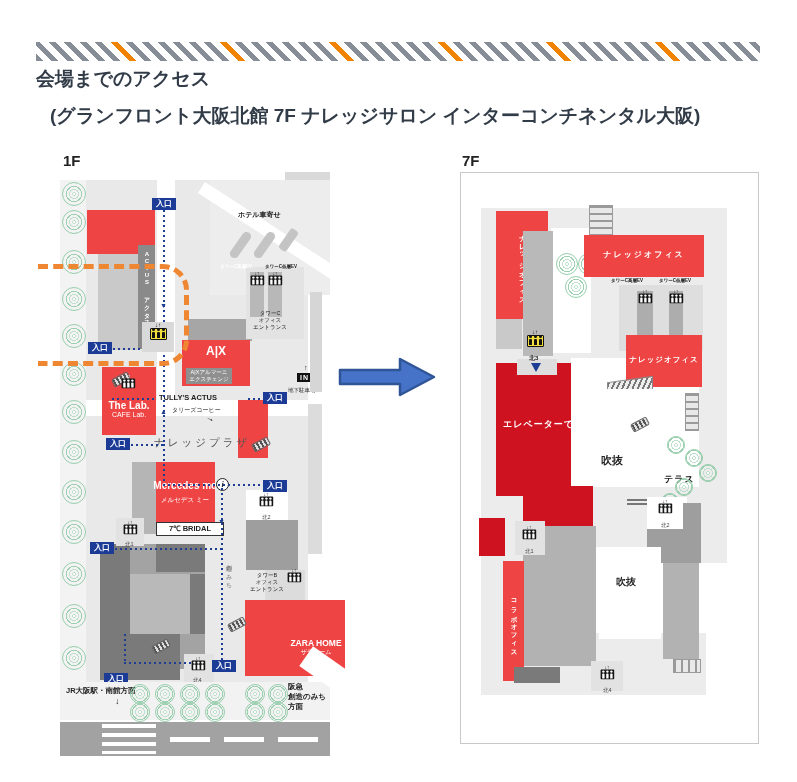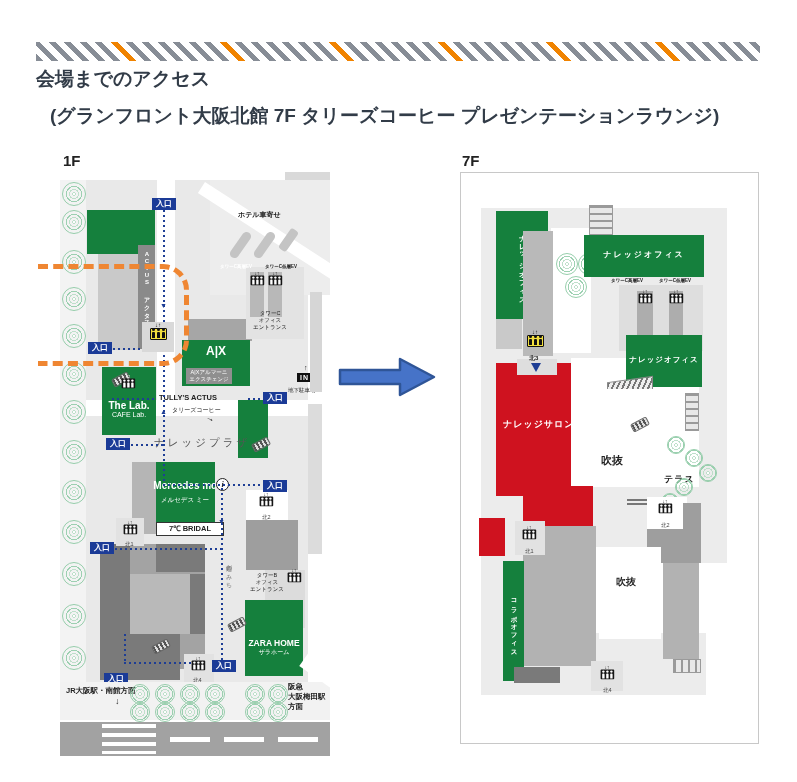--- a/index.html
+++ b/index.html
@@ -18,21 +18,21 @@
       #878d96 11px 16px,transparent 16px 22px,
       #878d96 22px 27px,transparent 27px 33px,
       #878d96 33px 38px,transparent 38px 44px,
       #878d96 44px 49px,transparent 49px 55px,
       #878d96 55px 60px,transparent 60px 66px,
       #f08300 66px 71px,transparent 71px 77px);}
   .title{font-size:19px;font-weight:bold;color:#323c48;}
   
   .flr{background:#e9e9e9;}
   .flr2{background:#ececec;}
-  .dk{background:#15803d;}
+  .dk{background:#ef4444;}
   .dk2{background:#7a7a7a;}
   .md{background:#9e9e9e;}
   .md2{background:#b2b2b2;}
   .lt{background:#c9c9c9;}
   .lt2{background:#dedede;}
   .chip{background:#e2e2e2;}
   .white{background:#fff;}
   .badge{background:#1b3b97;color:#fff;font-size:8px;font-weight:bold;
          padding:1px 4px;line-height:1.2;white-space:nowrap;}
   .dh{height:2px;background:repeating-linear-gradient(90deg,#1e3e95 0 2px,transparent 2px 5px);}
@@ -71,21 +71,21 @@
   .bench{height:2px;background:#777;box-shadow:0 4px 0 #777;}
 </style>
 </head>
 <body>
 
 <div id="page">
 
   <div id="stripes" class="abs" style="left:36px;top:42px;width:724px;height:19px;"></div>
 
   <div class="abs title" style="left:36px;top:66px;">会場までのアクセス</div>
-  <div class="abs title" style="left:50px;top:103px;">(グランフロント大阪北館 7F タリーズコーヒー プレゼンテーションラウンジ)</div>
+  <div class="abs title" style="left:50px;top:103px;">(グランフロント大阪北館 7F ナレッジサロン インターコンチネンタル大阪)</div>
 
   <div class="abs b" style="left:63px;top:152px;font-size:15px;">1F</div>
 
   <div class="abs" id="map1" style="left:60px;top:172px;width:270px;height:592px;">
 
     <div class="abs flr" style="left:26px;top:8px;width:222px;height:532px;"></div>
     <div class="abs" style="left:0;top:8px;width:26px;height:532px;background:#f3f3f3;"></div>
 
     <div class="abs tree" style="left:2px;top:10px;width:22px;height:22px;"></div>
     <div class="abs tree" style="left:2px;top:38px;width:22px;height:22px;"></div>
@@ -222,21 +222,21 @@
 エントランス</div>
     <div class="abs ev" style="left:224px;top:394px;transform:scale(.8);">
       <div class="ev-ar">↓↑</div>
         <div class="ev-box">
           <i></i>
           <i></i>
           <i></i>
         </div>
     </div>
 
-    <div class="abs dk tc" style="left:185px;top:428px;width:58px;height:76px;">
+    <div class="abs dk tc" style="left:185px;top:428px;width:58px;height:76px;padding-left:42px;">
       <div class="w b" style="font-size:8.5px;margin-top:38px;">ZARA HOME</div>
       <div class="w" style="font-size:6px;">ザラホーム</div>
     </div>
     <div class="abs esc" style="left:168px;top:448px;"></div>
 
     <div class="abs chip" style="left:124px;top:482px;width:30px;height:28px;"></div>
     <div class="abs ev" style="left:128px;top:482px;transform:scale(.8);">
       <div class="ev-ar">↓↑</div>
         <div class="ev-box">
           <i></i>
@@ -292,21 +292,21 @@
     <div class="abs tree" style="left:145px;top:512px;width:18px;height:18px;"></div>
     <div class="abs tree" style="left:70px;top:530px;width:18px;height:18px;"></div>
     <div class="abs tree" style="left:95px;top:530px;width:18px;height:18px;"></div>
     <div class="abs tree" style="left:120px;top:530px;width:18px;height:18px;"></div>
     <div class="abs tree" style="left:145px;top:530px;width:18px;height:18px;"></div>
     <div class="abs tree" style="left:185px;top:512px;width:18px;height:18px;"></div>
     <div class="abs tree" style="left:208px;top:512px;width:18px;height:18px;"></div>
     <div class="abs tree" style="left:185px;top:530px;width:18px;height:18px;"></div>
     <div class="abs tree" style="left:208px;top:530px;width:18px;height:18px;"></div>
     <div class="abs b pre" style="left:228px;top:510px;font-size:7.5px;line-height:1.3;">阪急
-大阪梅田駅
+創造のみち
 方面</div>
 
     <div class="abs" style="left:0;top:550px;width:270px;height:34px;background:#a2a2a2;"></div>
     <div class="abs" style="left:42px;top:552px;width:54px;height:30px;background:repeating-linear-gradient(180deg,#fff 0 4px,transparent 4px 9px);"></div>
     <div class="abs white" style="left:110px;top:565px;width:40px;height:5px;"></div>
     <div class="abs white" style="left:164px;top:565px;width:40px;height:5px;"></div>
     <div class="abs white" style="left:218px;top:565px;width:40px;height:5px;"></div>
     <div class="abs white" style="left:238px;top:498px;width:90px;height:24px;transform:rotate(35deg);"></div>
   </div>
 
@@ -378,21 +378,21 @@
     <div class="abs tree" style="left:224px;top:276px;width:16px;height:16px;"></div>
     <div class="abs tree" style="left:238px;top:291px;width:16px;height:16px;"></div>
     <div class="abs tree" style="left:214px;top:305px;width:16px;height:16px;"></div>
     <div class="abs tree" style="left:200px;top:320px;width:16px;height:16px;"></div>
     <div class="abs bench" style="left:166px;top:326px;width:20px;"></div>
 
     <div class="abs red" style="left:35px;top:190px;width:75px;height:133px;"></div>
     <div class="abs red" style="left:62px;top:313px;width:70px;height:40px;"></div>
     <div class="abs red" style="left:18px;top:345px;width:26px;height:38px;"></div>
     <div class="abs lt2" style="left:56px;top:186px;width:40px;height:16px;"></div>
-    <div class="abs w b" style="left:42px;top:245px;font-size:9px;letter-spacing:1px;">ナレッジサロン</div>
+    <div class="abs w b" style="left:42px;top:245px;font-size:9px;letter-spacing:1px;">エレベーターで</div>
 
     <div class="abs ev hl" style="left:64px;top:156px;">
       <div class="ev-ar">↓↑</div>
         <div class="ev-box">
           <i></i>
           <i></i>
           <i></i>
         </div>
     </div>
     <div class="abs b" style="left:68px;top:181px;font-size:6px;">北3</div>

